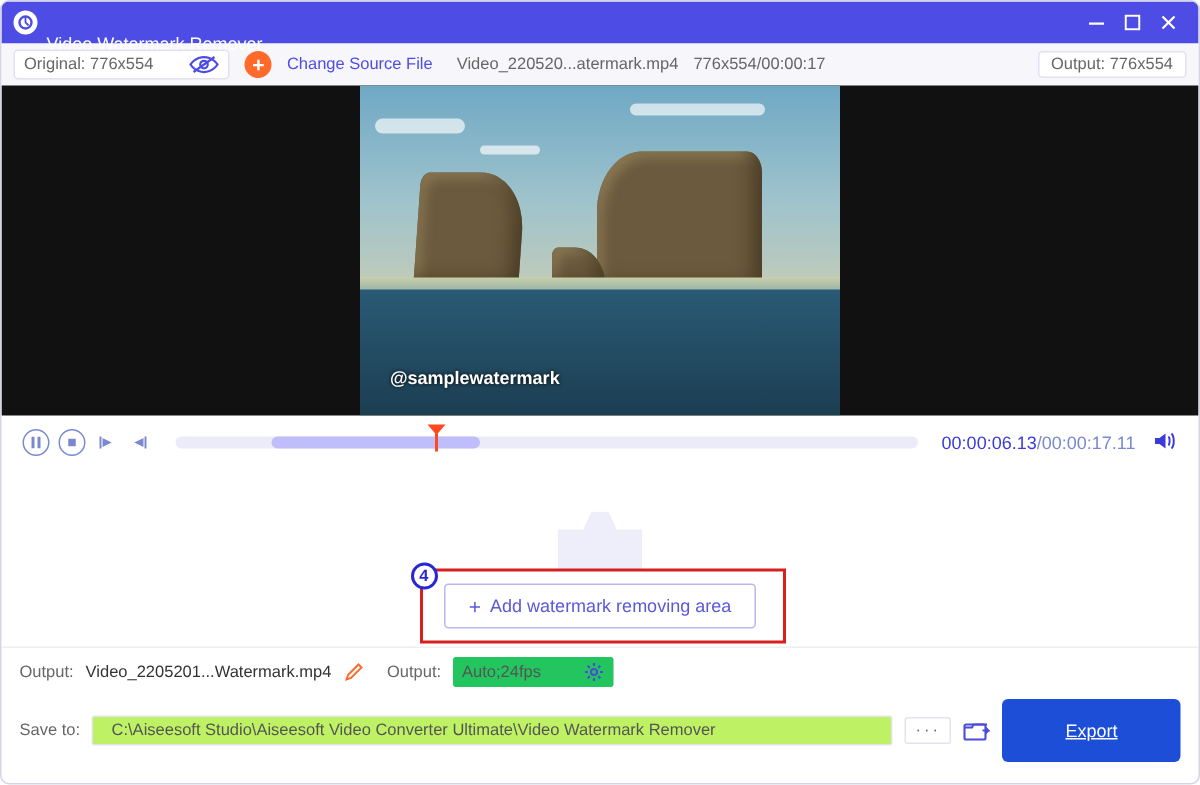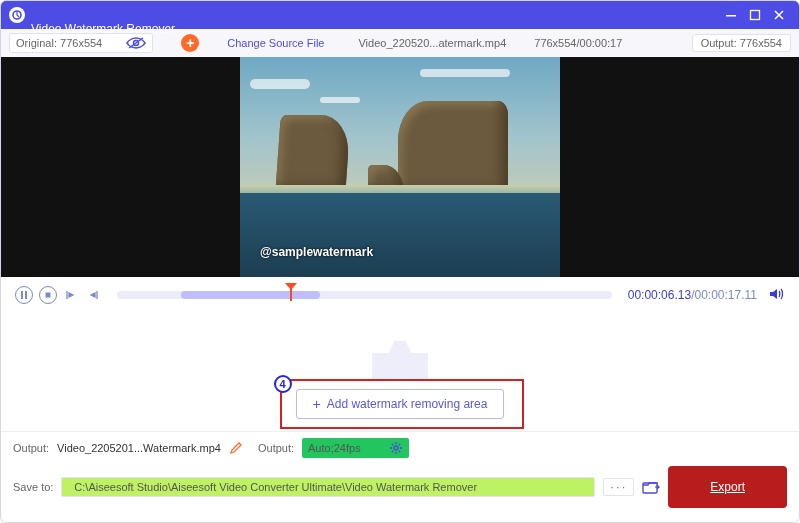--- a/index.html
+++ b/index.html
@@ -3,21 +3,21 @@
 <meta charset="utf-8">
 <style>
 * { margin: 0; padding: 0; box-sizing: border-box; font-family: -apple-system, "Segoe UI", Arial, sans-serif; }
 body { width: 800px; height: 523px; background: #fff; overflow: hidden; border: 1px solid #d5d5e8; border-radius: 6px; }
 
 .titlebar { height: 28px; background: #4d4de6; display: flex; align-items: center; padding: 0 8px; color: #fff; font-size: 12px; }
 .titlebar .logo { width: 16px; height: 16px; border-radius: 50%; background: #fff; display: flex; align-items: center; justify-content: center; margin-right: 6px; }
 .titlebar .title { flex: 1; margin-top: 27px; }
 .titlebar .win-btn { width: 24px; height: 24px; display: flex; align-items: center; justify-content: center; cursor: pointer; }
 
-.toolbar { height: 28px; background: #f6f6fb; display: flex; align-items: center; font-size: 11px; color: #666; padding: 0 8px; gap: 28px; }
+.toolbar { height: 28px; background: #f6f6fb; display: flex; align-items: center; font-size: 11px; color: #666; padding: 0 8px; gap: 10px; }
 .toolbar .orig-box { background: #fff; border: 1px solid #e2e2ef; border-radius: 3px; padding: 2px 6px; display: flex; align-items: center; gap: 24px; }
 .toolbar .eye { color: #4d4de6; display: flex; }
 .toolbar .plus-circ { width: 18px; height: 18px; border-radius: 50%; background: #ff6a2b; color: #fff; display: flex; align-items: center; justify-content: center; font-size: 14px; font-weight: bold; }
 .toolbar .change-src { color: #4d4de6; cursor: pointer; }
 .toolbar .spacer { flex: 1; }
 .toolbar .out-box { background: #fff; border: 1px solid #e2e2ef; border-radius: 3px; padding: 2px 8px; text-align: right; }
 
 .preview { height: 220px; background: #111; position: relative; display: flex; justify-content: center; }
 .preview .frame { width: 320px; height: 220px; position: relative; overflow: hidden; }
 .sky { position: absolute; inset: 0; background: linear-gradient(#6fa8c4 0%, #9fc3cc 35%, #b8c9be 55%, #cfd2b2 65%, #cfb890 70%); }
@@ -56,21 +56,21 @@
 .bottom { border-top: 1px solid #eee; padding: 6px 12px 10px; font-size: 11px; color: #555; display: flex; flex-direction: column; gap: 8px; }
 .row { display: flex; align-items: center; gap: 8px; }
 .row .lbl { color: #666; }
 .fname { color: #333; }
 .edit-ico { color: #ff6a2b; cursor: pointer; display: flex; }
 .outfmt { background: #22c55e; padding: 3px 6px; border-radius: 2px; display: flex; align-items: center; gap: 28px; }
 .gear { color: #4b4bdc; cursor: pointer; display: flex; }
 .pathbox { flex: 1; background: #bef264; border: 1px solid #e3e3f0; border-radius: 2px; padding: 3px 12px; color: #555; white-space: nowrap; overflow: hidden; text-overflow: ellipsis; }
 .dots { border: 1px solid #e3e3f0; background: #fff; border-radius: 2px; padding: 2px 6px; cursor: pointer; letter-spacing: 2px; color: #666; }
 .folder-ico { color: #4b4bdc; cursor: pointer; display: flex; }
-.export { margin-left: auto; background: #b91c1c; color: #fff; border: none; border-radius: 4px; padding: 14px 42px; font-size: 12px; cursor: pointer; text-decoration: underline; }
+.export { margin-left: auto; background: #1d4ed8; color: #fff; border: none; border-radius: 4px; padding: 14px 42px; font-size: 12px; cursor: pointer; text-decoration: underline; }
 </style>
 </head>
 <body>
 
 <div class="titlebar">
   <div class="logo">
     <svg width="10" height="10" viewBox="0 0 10 10">
         <circle cx="5" cy="5" r="4" fill="none" stroke="#4d4de6" stroke-width="1.6"></circle>
         <path d="M5 1v4l2 2" stroke="#4d4de6" stroke-width="1.2" fill="none"></path>
       </svg>

